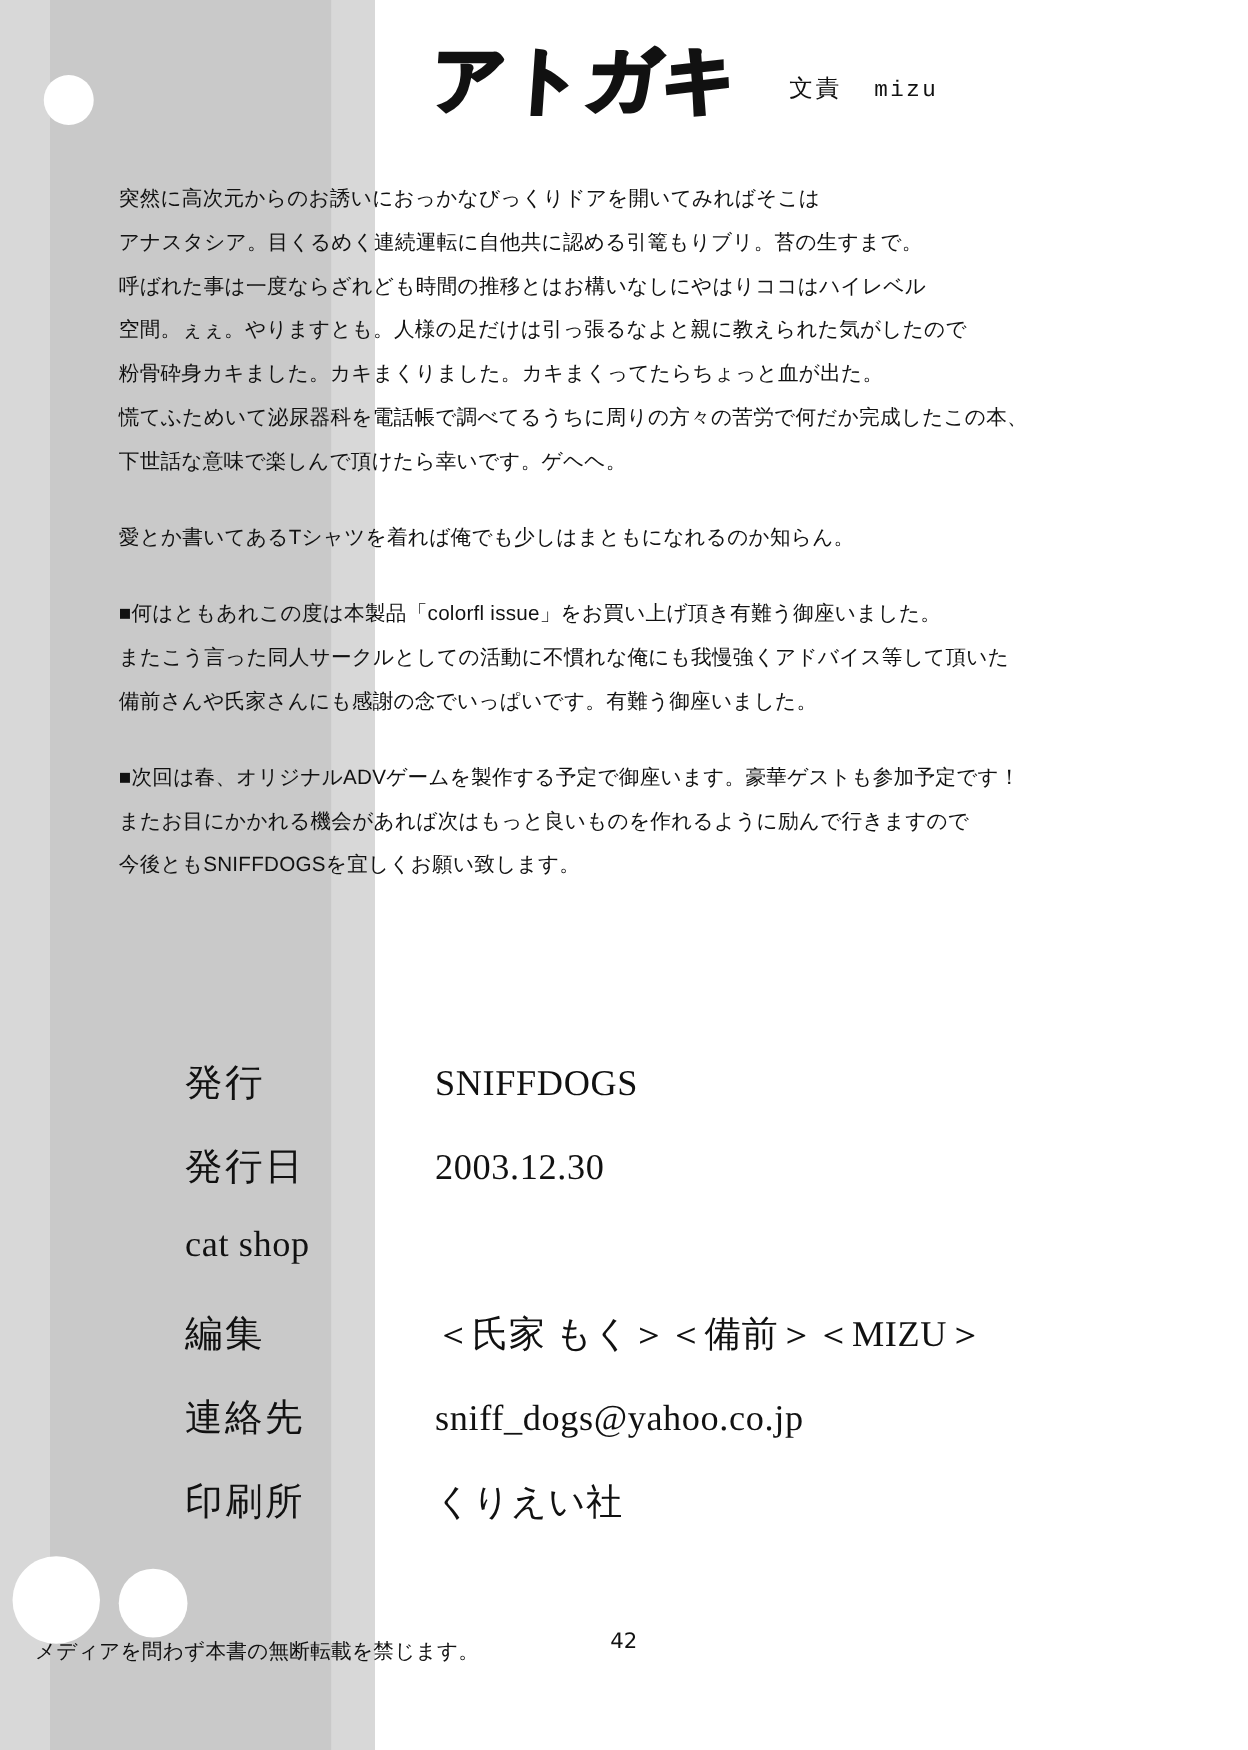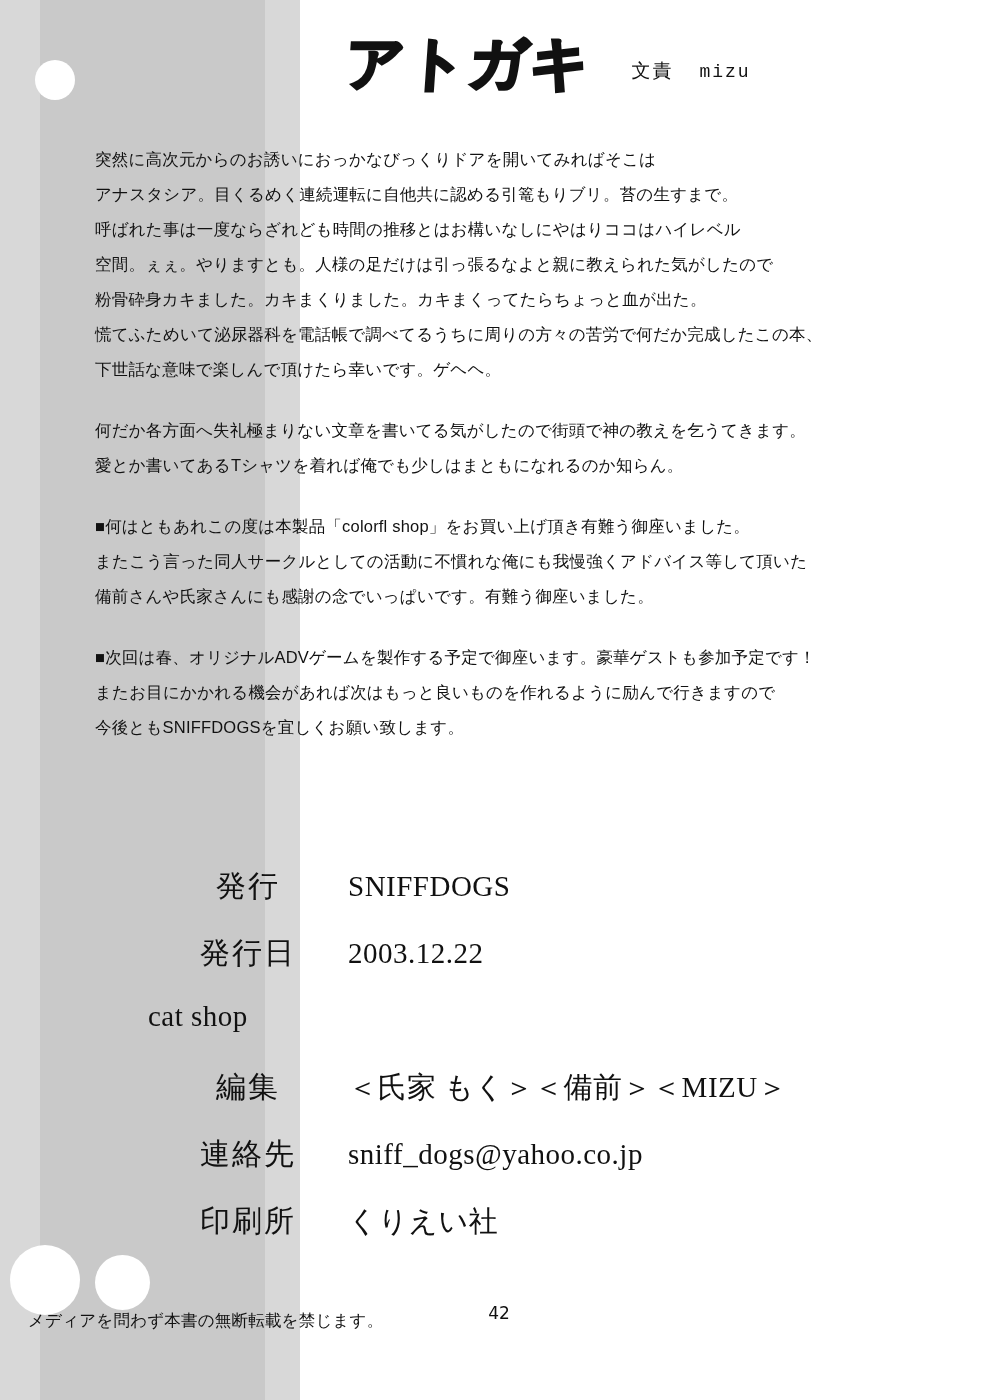--- a/index.html
+++ b/index.html
@@ -113,23 +113,22 @@
     letter-spacing: 0.2px;
   }
   .para { margin: 0 0 26px 0; }
   .para:last-child { margin-bottom: 0; }
   .para .line { display: block; white-space: nowrap; }
 
   
   .colophon {
     position: absolute;
     left: 148px;
-    top: 866px;
+    top: 846px;
     width: 700px;
-    text-align: center;
   }
   .colo-row {
     display: flex;
     align-items: baseline;
     height: 67px;
   }
   .colo-label {
     width: 200px;
     font-size: 30px;
     letter-spacing: 2px;
@@ -187,43 +186,42 @@
       <div class="para">
         <span class="line">突然に高次元からのお誘いにおっかなびっくりドアを開いてみればそこは</span>
         <span class="line">アナスタシア。目くるめく連続運転に自他共に認める引篭もりブリ。苔の生すまで。</span>
         <span class="line">呼ばれた事は一度ならざれども時間の推移とはお構いなしにやはりココはハイレベル</span>
         <span class="line">空間。ぇぇ。やりますとも。人様の足だけは引っ張るなよと親に教えられた気がしたので</span>
         <span class="line">粉骨砕身カキました。カキまくりました。カキまくってたらちょっと血が出た。</span>
         <span class="line">慌てふためいて泌尿器科を電話帳で調べてるうちに周りの方々の苦労で何だか完成したこの本、</span>
         <span class="line">下世話な意味で楽しんで頂けたら幸いです。ゲヘヘ。</span>
       </div>
       <div class="para">
-        <span class="line">何だか各方面へ失礼極まりない文章を書いてる気がしたので街頭で神の教えを乞うてきます。</span>
         <span class="line">愛とか書いてあるTシャツを着れば俺でも少しはまともになれるのか知らん。</span>
       </div>
       <div class="para">
-        <span class="line">■何はともあれこの度は本製品「colorfl shop」をお買い上げ頂き有難う御座いました。</span>
+        <span class="line">■何はともあれこの度は本製品「colorfl issue」をお買い上げ頂き有難う御座いました。</span>
         <span class="line">またこう言った同人サークルとしての活動に不慣れな俺にも我慢強くアドバイス等して頂いた</span>
         <span class="line">備前さんや氏家さんにも感謝の念でいっぱいです。有難う御座いました。</span>
       </div>
       <div class="para">
         <span class="line">■次回は春、オリジナルADVゲームを製作する予定で御座います。豪華ゲストも参加予定です！</span>
         <span class="line">またお目にかかれる機会があれば次はもっと良いものを作れるように励んで行きますので</span>
         <span class="line">今後ともSNIFFDOGSを宜しくお願い致します。</span>
       </div>
     </div>
 
   <div class="colophon">
       <div class="colo-row">
         <div class="colo-label">発行</div>
         <div class="colo-value">SNIFFDOGS</div>
       </div>
       <div class="colo-row">
         <div class="colo-label">発行日</div>
-        <div class="colo-value">2003.12.22</div>
+        <div class="colo-value">2003.12.30</div>
       </div>
       <div class="colo-row">
         <div class="colo-value">cat shop</div>
       </div>
       <div class="colo-row">
         <div class="colo-label">編集</div>
         <div class="colo-value">＜氏家 もく＞＜備前＞＜MIZU＞</div>
       </div>
       <div class="colo-row">
         <div class="colo-label">連絡先</div>

